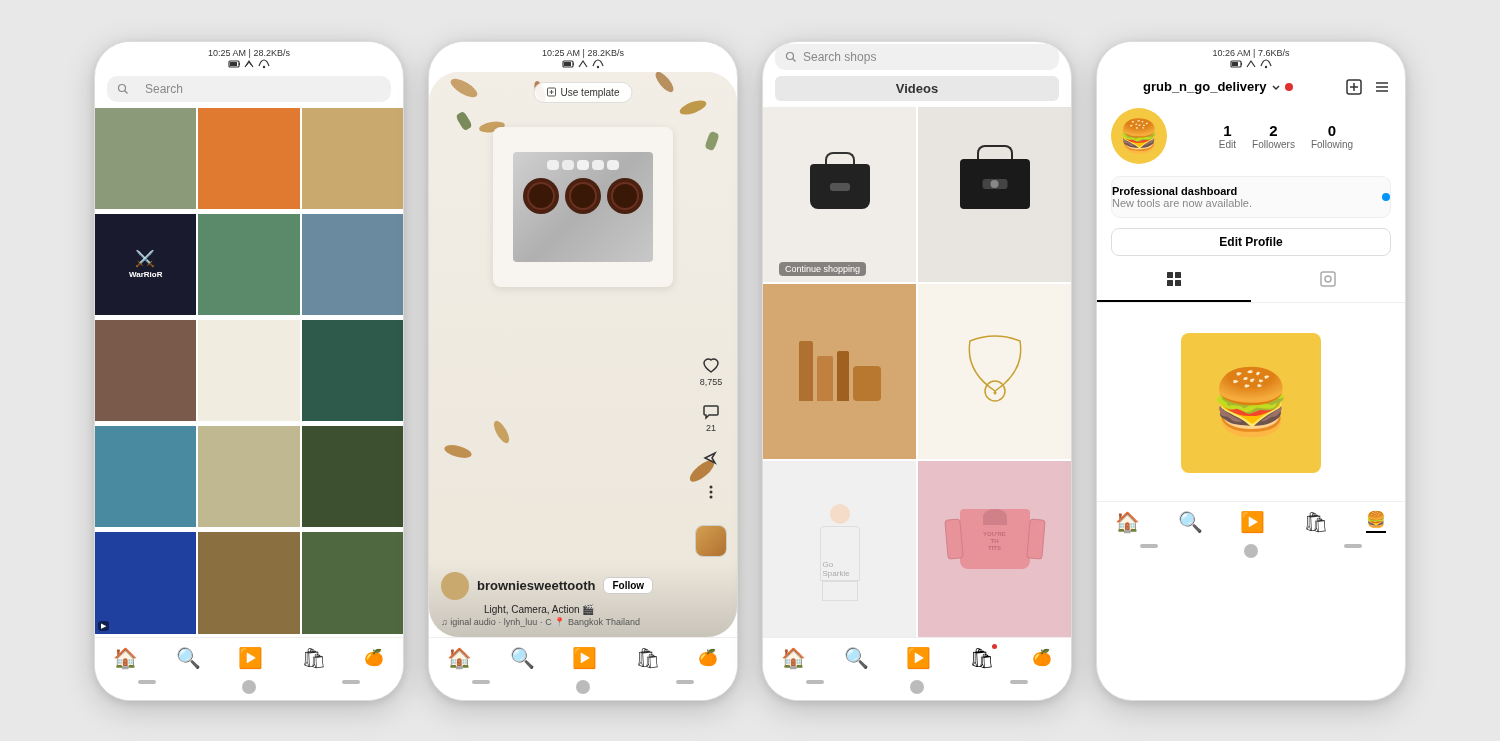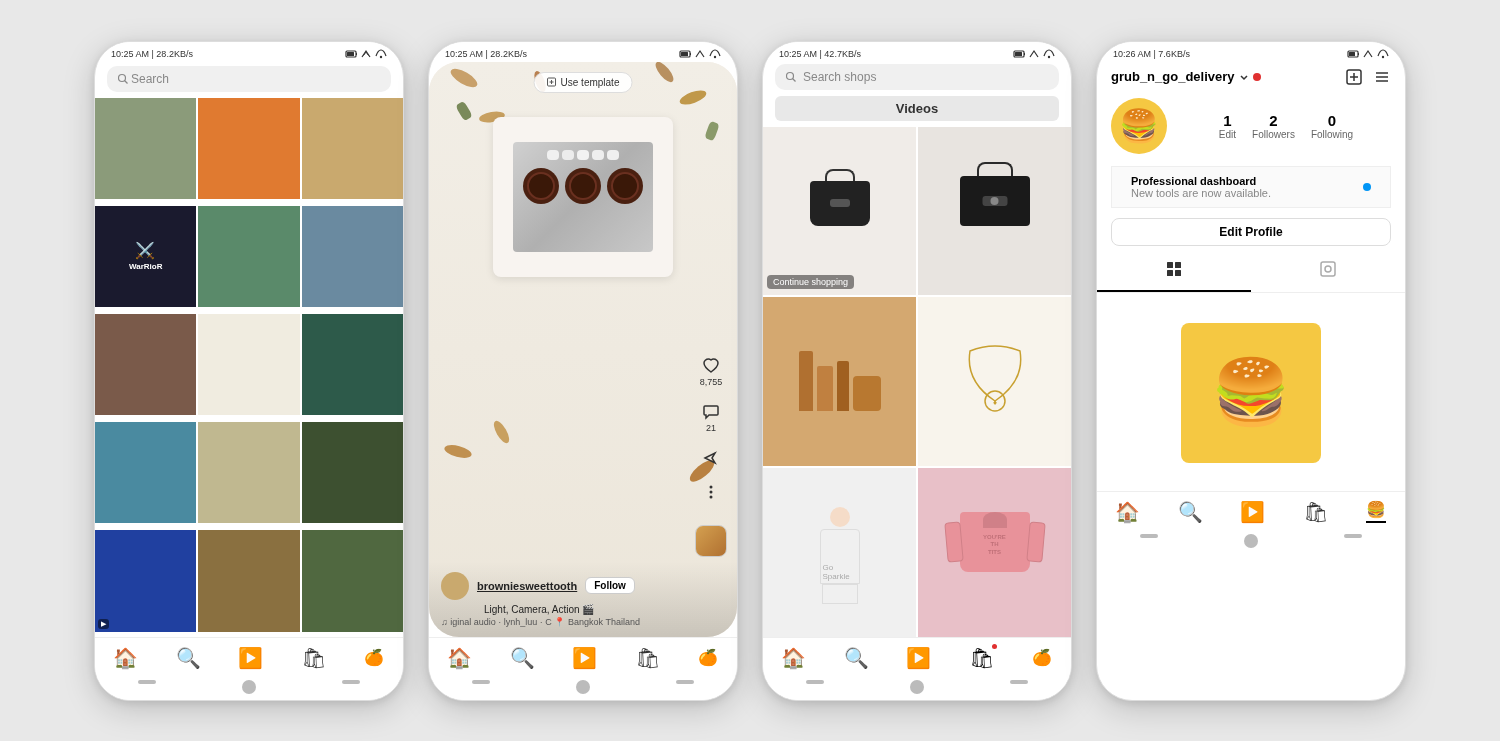--- a/index.html
+++ b/index.html
@@ -32,20 +32,21 @@
     
     .status-bar {
       display: flex;
       justify-content: space-between;
       align-items: center;
       padding: 6px 16px 2px;
       font-size: 9px;
       color: #333;
       background: #fff;
       flex-shrink: 0;
+      flex-direction: column;
     }
     .status-icons { display: flex; gap: 3px; align-items: center; }
     
     .bottom-nav {
       display: flex;
       justify-content: space-around;
       align-items: center;
       padding: 8px 0 4px;
       border-top: 1px solid #eee;
       background: #fff;
@@ -65,21 +66,21 @@
       background: #bbb;
     }
     
     .p1-search {
       display: flex;
       align-items: center;
       background: #f0f0f0;
       border-radius: 10px;
       margin: 4px 12px 6px;
       padding: 6px 10px;
-      gap: 2px;
+      gap: 16px;
     }
     .p1-search span { font-size: 12px; color: #888; }
     .grid-feed {
       display: grid;
       grid-template-columns: repeat(3, 1fr);
       gap: 2px;
       flex: 1;
       overflow: hidden;
     }
     .grid-cell {
@@ -120,21 +121,21 @@
       align-items: center;
       gap: 8px;
       margin-bottom: 4px;
     }
     .reel-avatar {
       width: 28px; height: 28px;
       border-radius: 50%;
       background: #c9a96e;
       overflow: hidden;
     }
-    .reel-username { font-size: 11px; font-weight: 600; color: #222; text-decoration: underline; }
+    .reel-username { font-size: 13px; font-weight: 600; color: #222; }
     .reel-follow-btn {
       background: #fff;
       border: 1px solid #ccc;
       border-radius: 6px;
       padding: 2px 8px;
       font-size: 10px;
       font-weight: 600;
     }
     .reel-caption { font-size: 10px; color: #222; margin-bottom: 2px; padding-left: 43px; }
     .reel-audio { font-size: 9px; color: #555; }
@@ -191,33 +192,34 @@
       overflow: hidden;
     }
     .shop-cell {
       background: #eee;
       overflow: hidden;
       position: relative;
     }
     .shop-cell-label {
       position: absolute;
       bottom: 6px;
-      left: 4px;
+      left: 16px;
       background: rgba(0,0,0,0.45);
       color: #fff;
       font-size: 9px;
       padding: 2px 6px;
       border-radius: 4px;
     }
     
     .profile-header {
       display: flex;
       justify-content: space-between;
       align-items: center;
       padding: 6px 14px 4px;
+      margin-left: 32px;
     }
     .profile-username { font-size: 13px; font-weight: 700; display: flex; align-items: center; gap: 4px; }
     .profile-icons { display: flex; gap: 10px; }
     .profile-info {
       display: flex;
       align-items: center;
       padding: 8px 14px;
       gap: 14px;
     }
     .profile-avatar {
@@ -236,22 +238,22 @@
       flex: 1;
       justify-content: center;
     }
     .profile-stat { text-align: center; }
     .profile-stat-num { font-size: 15px; font-weight: 700; }
     .profile-stat-label { font-size: 10px; color: #666; }
     .profile-dashboard {
       margin: 4px 14px;
       background: #fafafa;
       border: 1px solid #eee;
-      border-radius: 0;
-      padding: 8px 19px;
+      border-radius: 9px;
+      padding: 8px 0;
       display: flex;
       align-items: center;
       justify-content: space-between;
     }
     .profile-dashboard-text h4 { font-size: 11px; font-weight: 700; }
     .profile-dashboard-text p { font-size: 11px; color: #888; }
     .blue-dot { width: 8px; height: 8px; border-radius: 50%; background: #0095f6; }
     .edit-profile-btn {
       margin: 6px 14px;
       text-align: center;
@@ -470,37 +472,20 @@
       <span class="nav-icon" style="font-size:16px;">🍊</span>
     </div>
     <div class="bottom-gesture">
       <div class="gesture-dot"></div>
       <div class="gesture-dot" style="border-radius:50%;width:14px;height:14px;"></div>
       <div class="gesture-dot"></div>
     </div>
   </div>
 
   <div class="phone">
-    <div class="status-bar">
-      <span>10:25 AM | 42.7KB/s</span>
-      <div class="status-icons">
-        <svg class="icon-xs" viewBox="0 0 12 12">
-            <rect x="1" y="3" width="10" height="6" rx="1" fill="none" stroke="#333" stroke-width="1.2"></rect>
-            <rect x="11" y="5" width="1.5" height="2" rx="0.5" fill="#333"></rect>
-            <rect x="2" y="4" width="7" height="4" rx="0.5" fill="#333"></rect>
-          </svg>
-        <svg class="icon-xs" viewBox="0 0 12 12">
-            <path d="M2 9 L6 3 L10 9" fill="none" stroke="#333" stroke-width="1.2"></path>
-          </svg>
-        <svg class="icon-xs" viewBox="0 0 12 12">
-            <path d="M1 8 Q3 2 6 2 Q9 2 11 8" fill="none" stroke="#333" stroke-width="1.2"></path>
-            <circle cx="6" cy="9" r="1.2" fill="#333"></circle>
-          </svg>
-      </div>
-    </div>
     <div class="shop-search">
       <svg width="12" height="12" viewBox="0 0 12 12">
           <circle cx="5" cy="5" r="3.5" fill="none" stroke="#888" stroke-width="1.2"></circle>
           <line x1="7.5" y1="7.5" x2="10.5" y2="10.5" stroke="#888" stroke-width="1.2"></line>
         </svg>
       <span style="font-size:12px;color:#888;">Search shops</span>
     </div>
     <div class="shop-tabs">
       <div class="shop-tab" style="background:#e8e8e8;font-weight:600;">Videos</div>
     </div>

